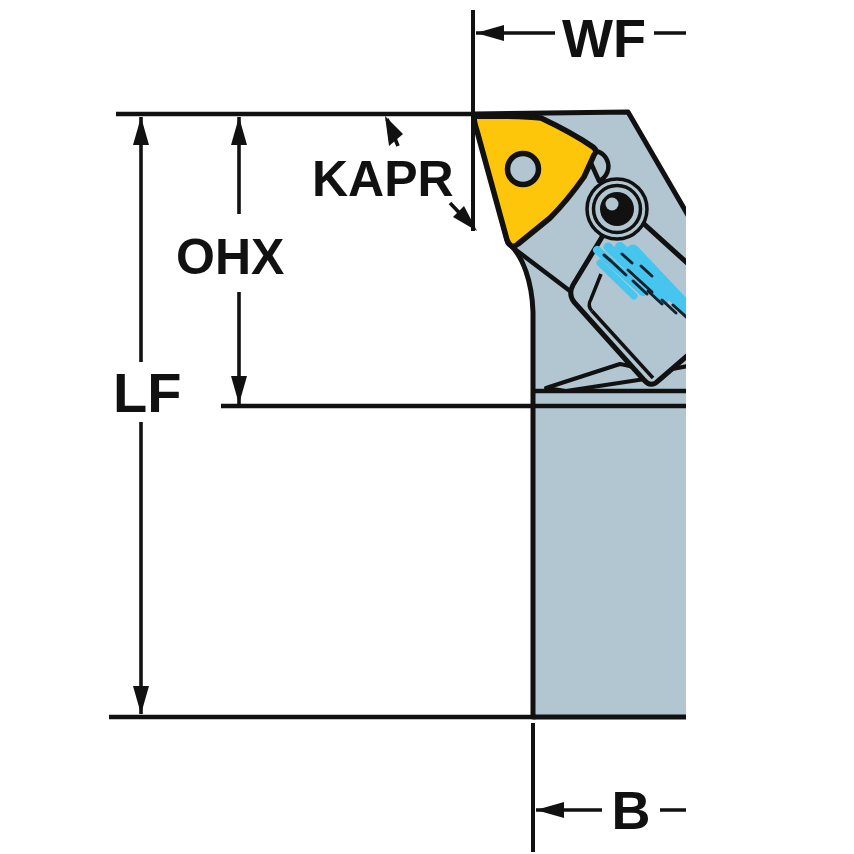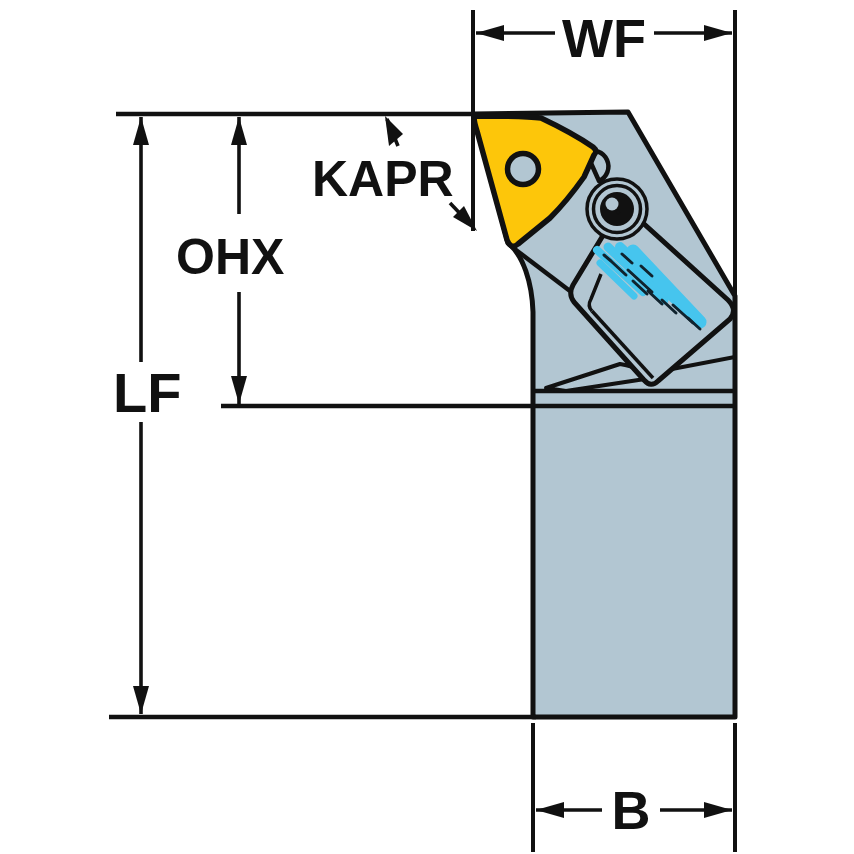--- a/index.html
+++ b/index.html
@@ -5,21 +5,21 @@
   :root{
     --ink:#111111;
     --body-gray:#b2c6d2;
     --insert-yellow:#fdc60a;
     --coolant-cyan:#46c5ee;
     --bg:#ffffff;
   }
   html,body{margin:0;padding:0;background:var(--bg);}
   .stage{
     position:relative;
-    width:854px;height:854px;
+    width:686px;height:854px;
     background:var(--bg);
     font-family:"Liberation Sans", sans-serif;
     overflow:hidden;
   }
   svg{display:block}
   .outline{fill:var(--body-gray);stroke:var(--ink);stroke-width:5;stroke-linejoin:round;}
   .thin{stroke:var(--ink);fill:none;stroke-linecap:butt;}
   .dimline{stroke:var(--ink);stroke-width:3.6;fill:none;}
   .extline{stroke:var(--ink);stroke-width:4;fill:none;}
   .refline{stroke:var(--ink);stroke-width:4.5;fill:none;}

